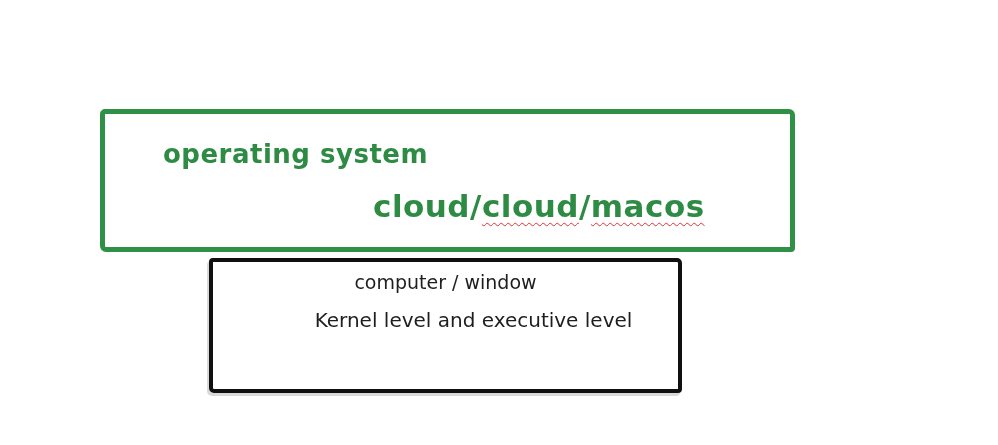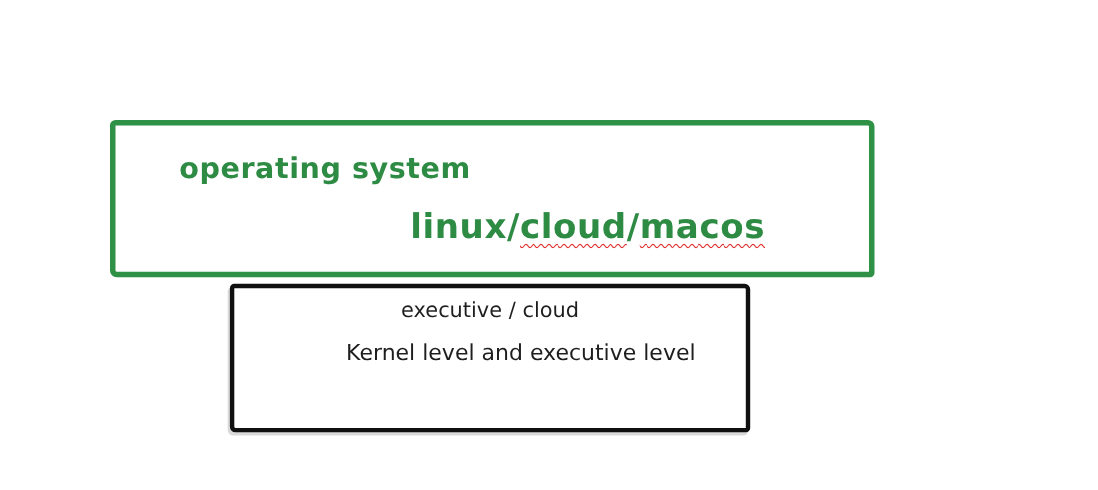--- a/index.html
+++ b/index.html
@@ -91,22 +91,22 @@
 </head>
 <body>
 
 <div class="canvas">
 
   <div class="box green-box"></div>
 
   <div class="os-title">operating system</div>
 
   <div class="os-subtitle">
-    <span>linux/</span><span class="misspelled">cloud</span><span>/</span><span class="misspelled">macos</span>
+    <span>cloud/</span><span class="misspelled">cloud</span><span>/</span><span class="misspelled">macos</span>
   </div>
 
   <div class="box black-box"></div>
 
-  <div class="cc-line1">executive / cloud</div>
+  <div class="cc-line1">computer / window</div>
 
   <div class="cc-line2">Kernel level and executive level</div>
 
 </div>
 
 </body></html>

